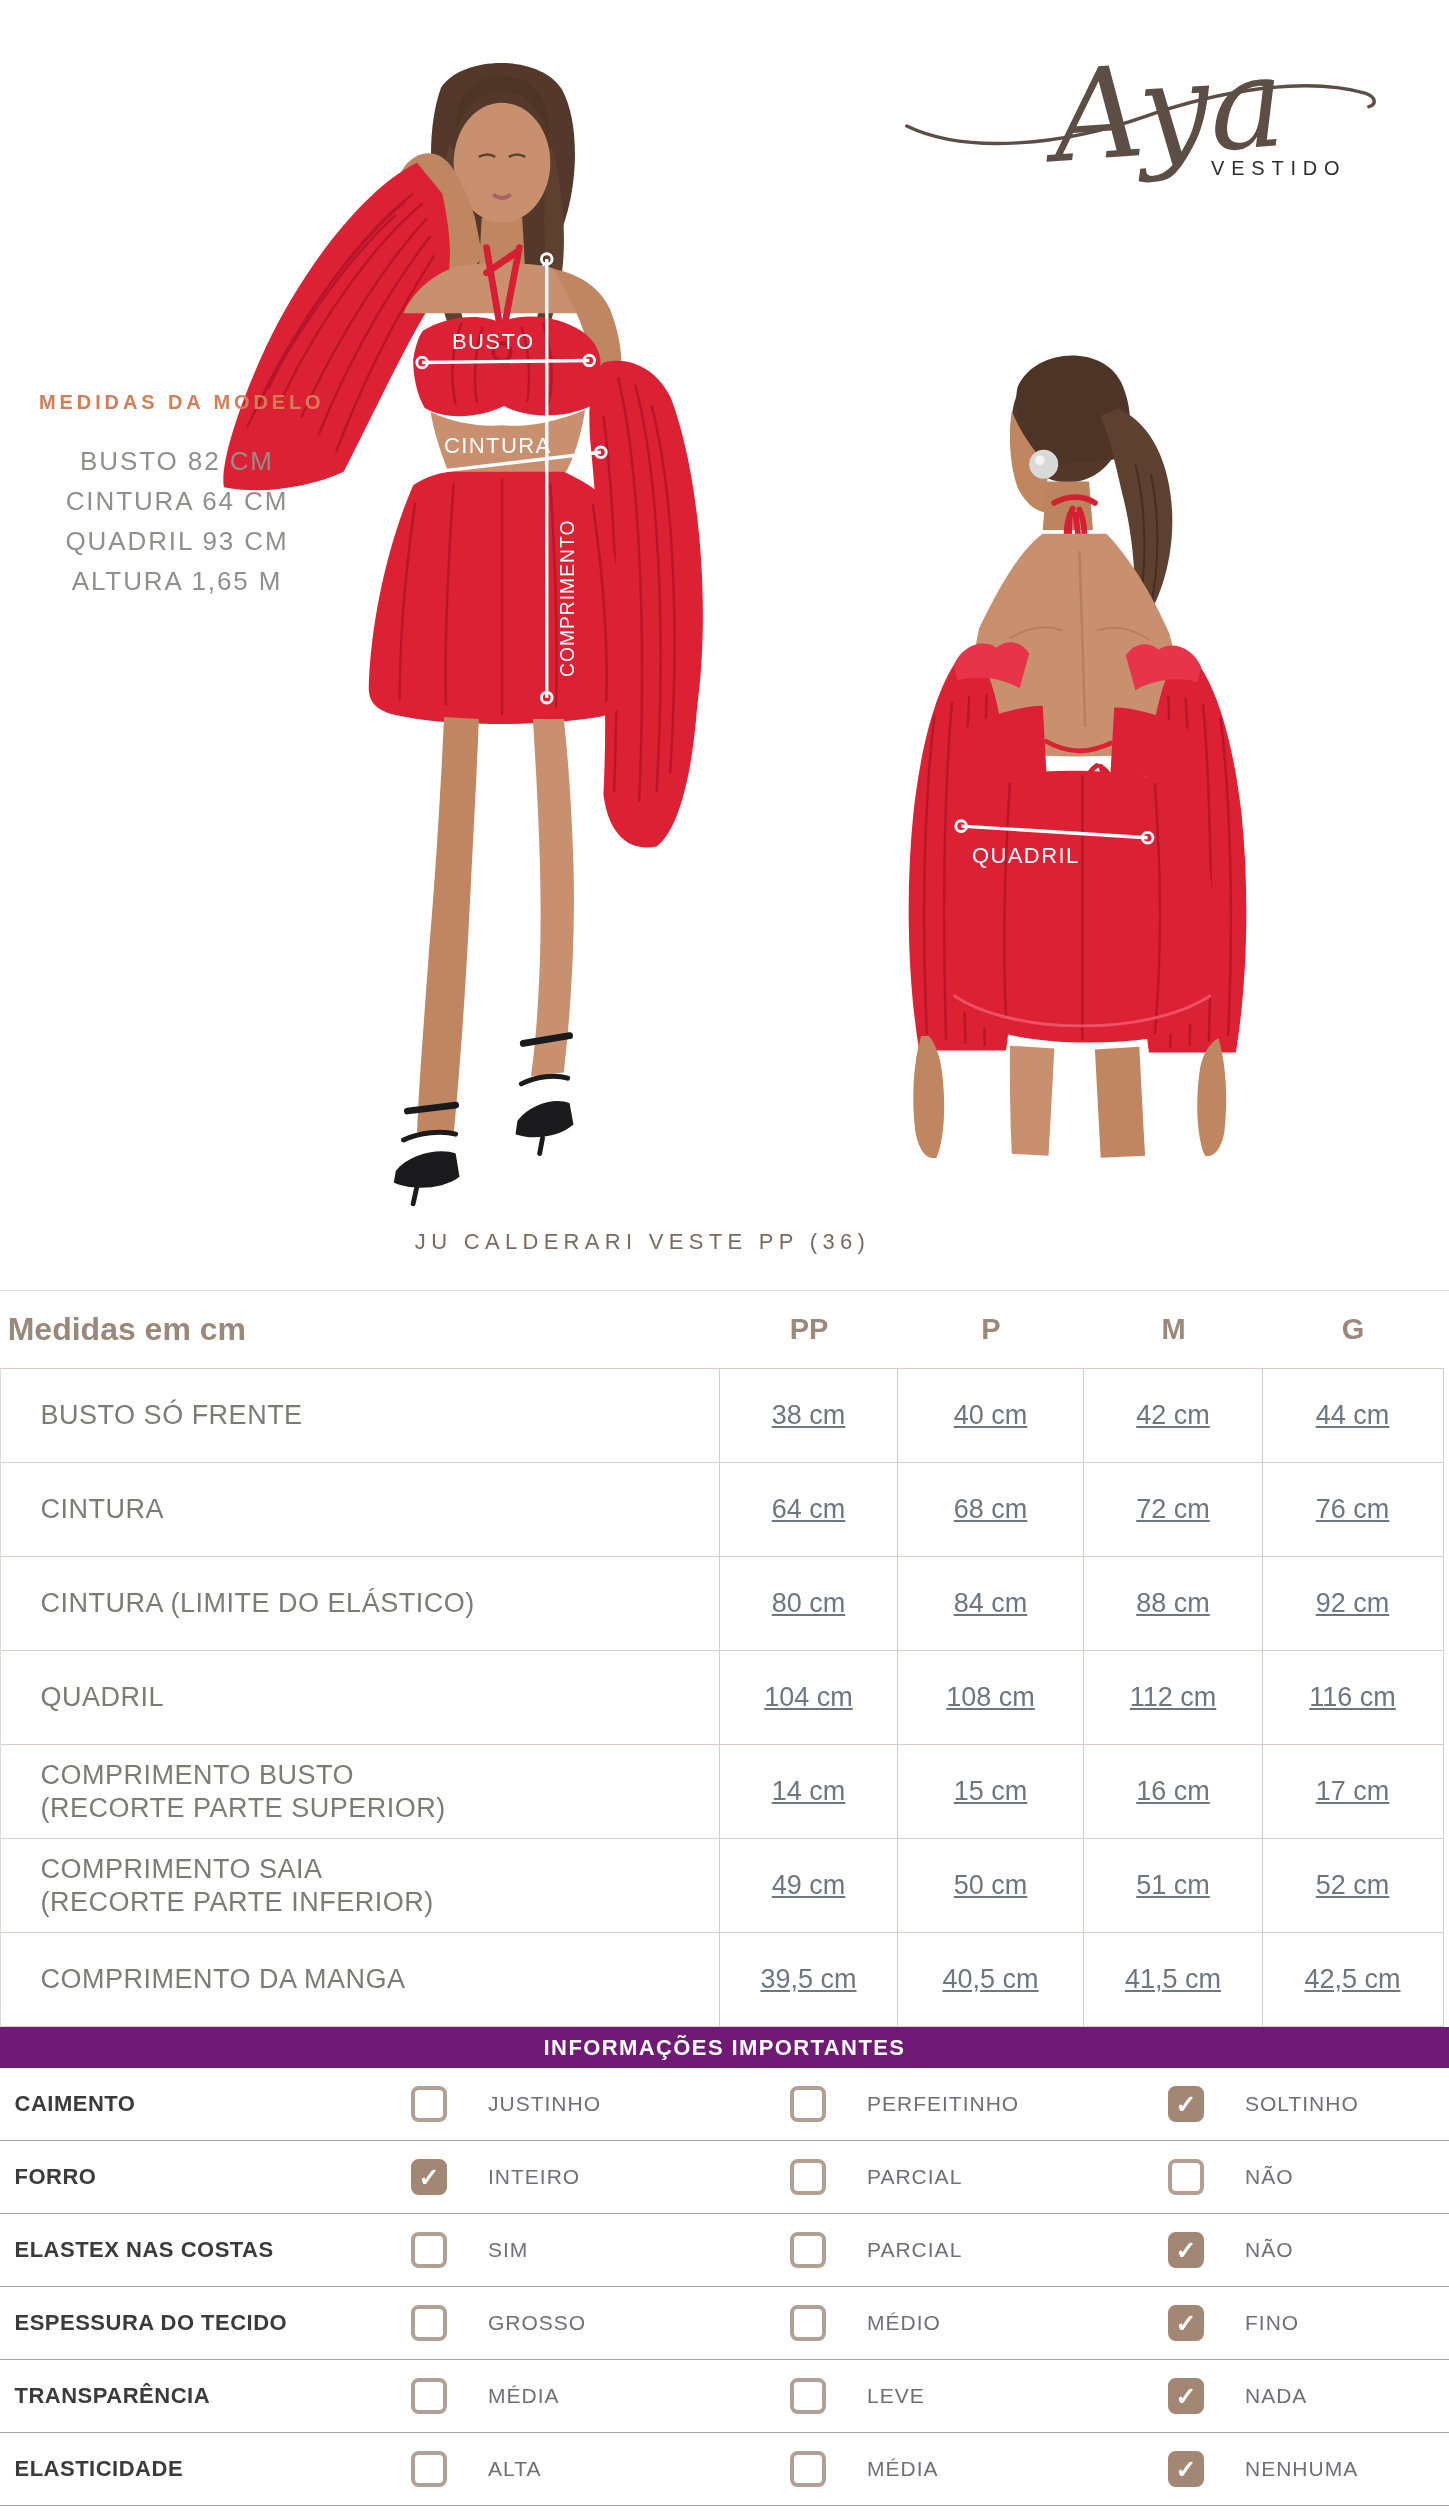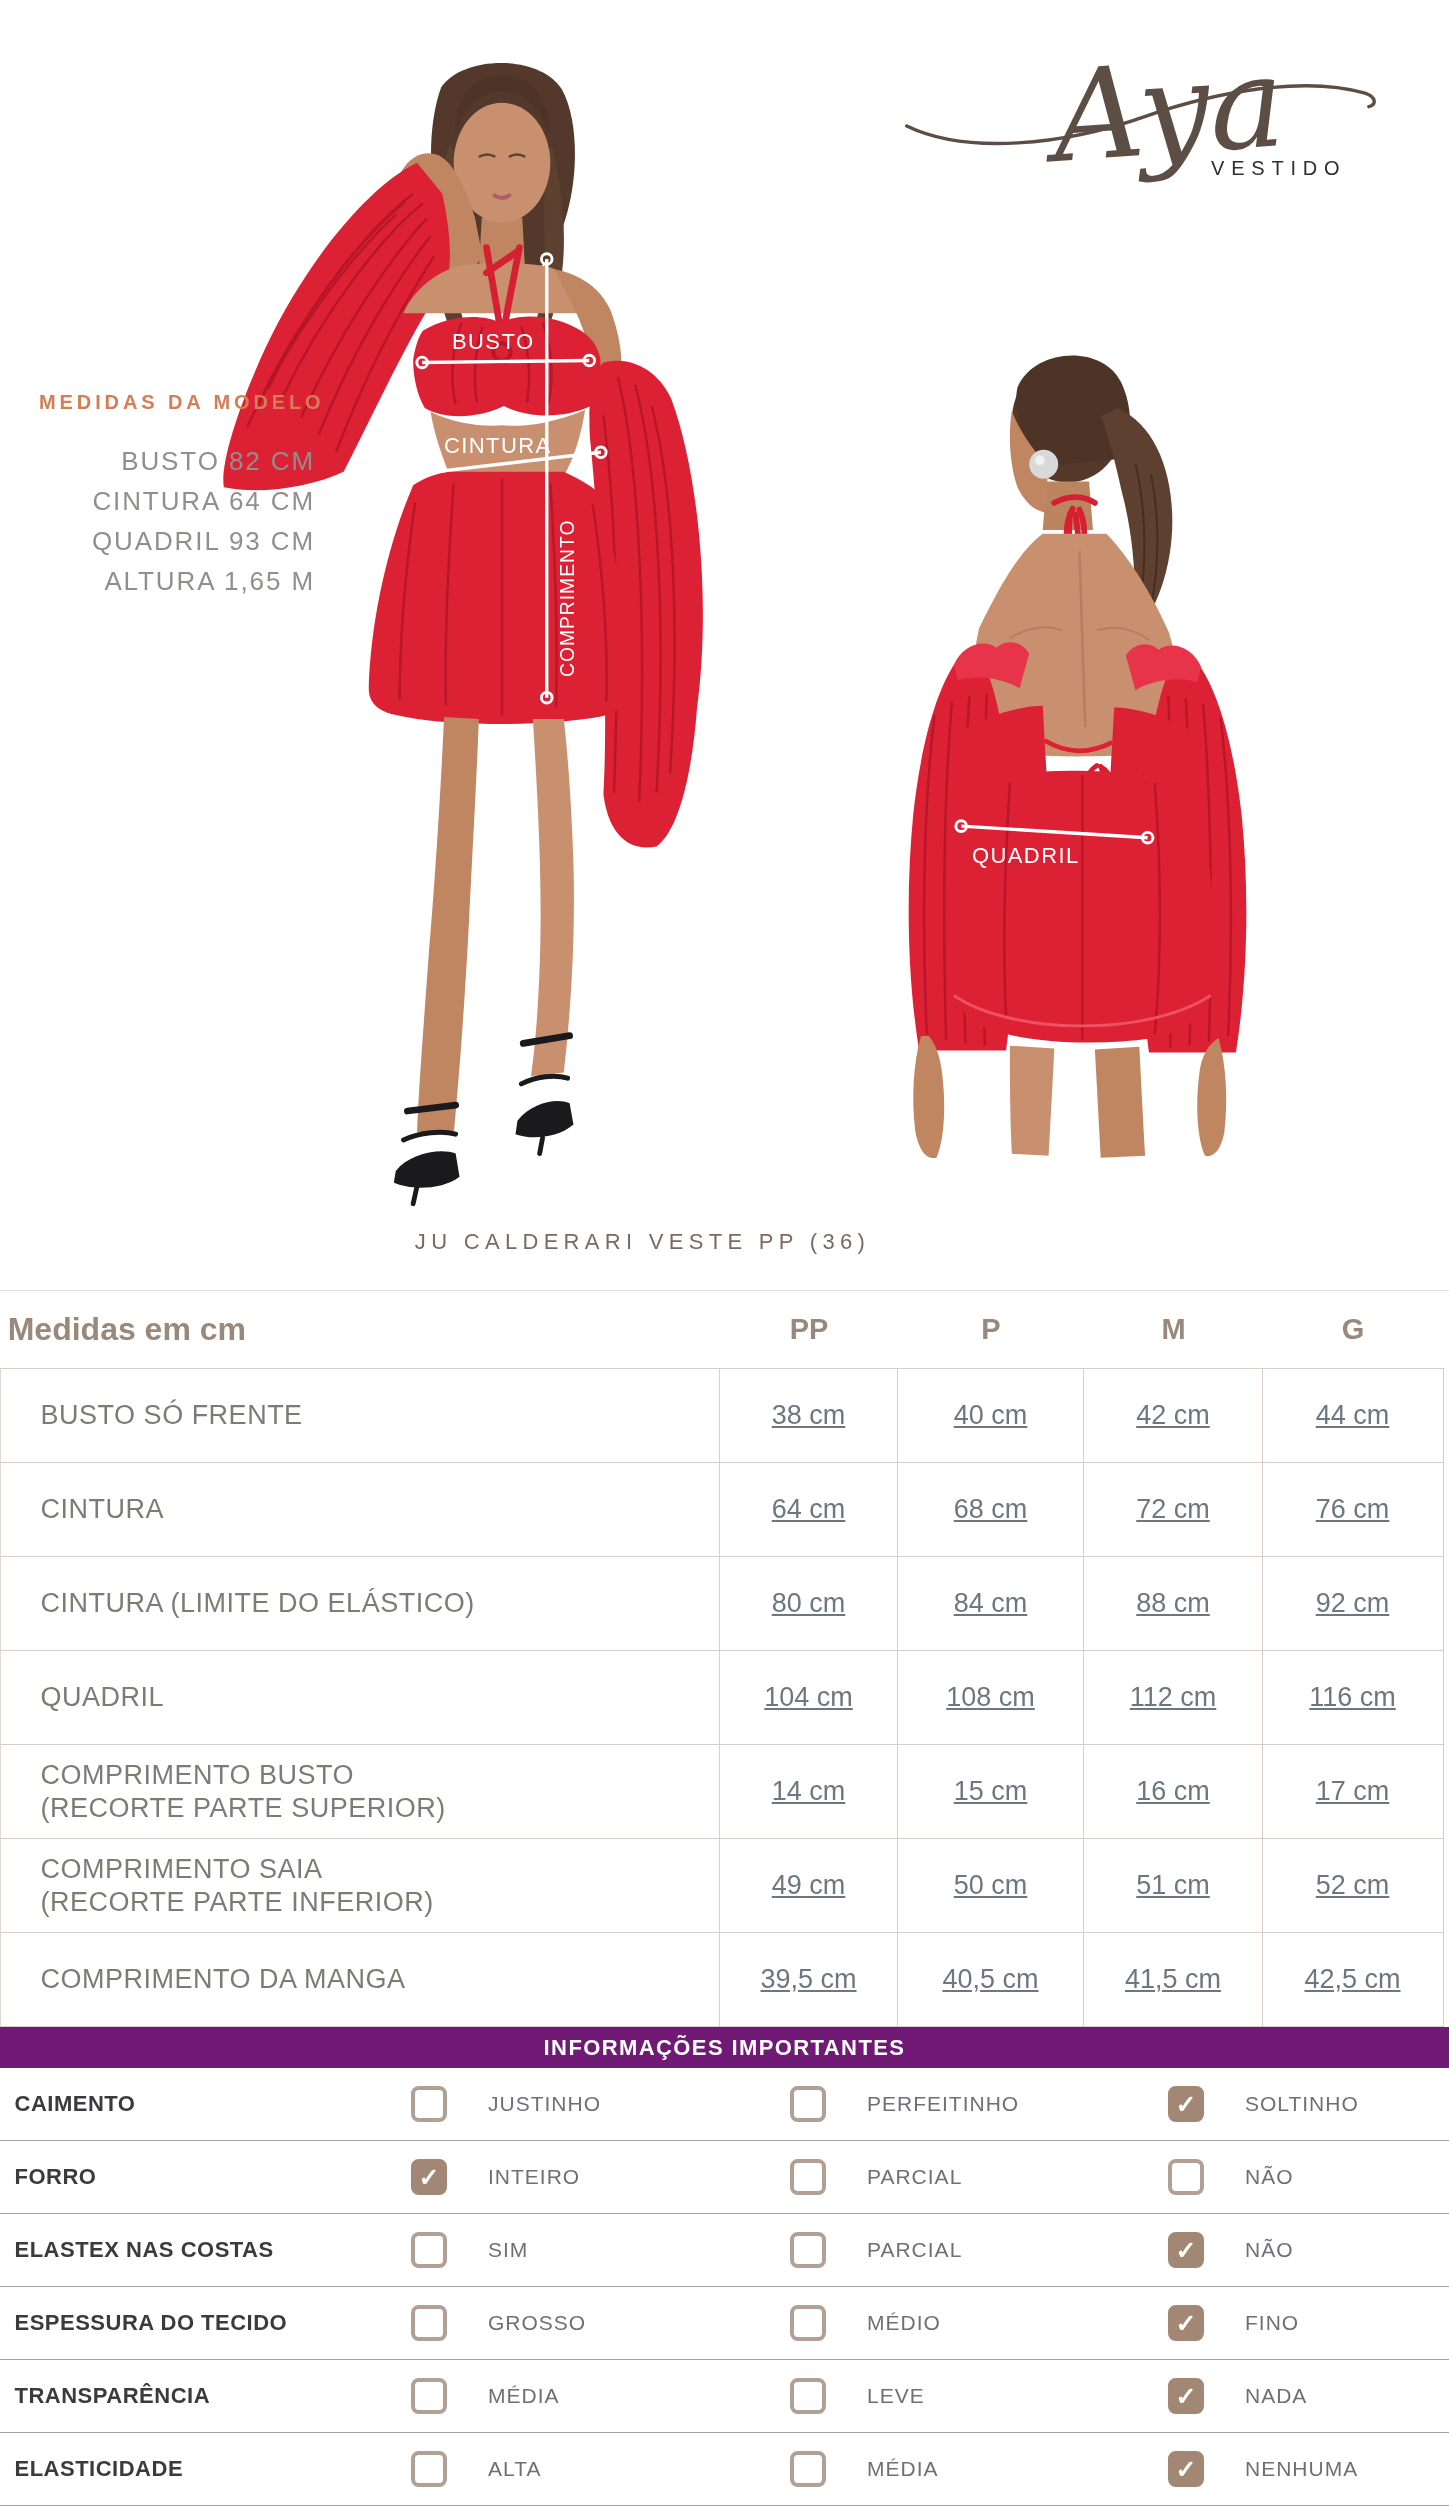--- a/index.html
+++ b/index.html
@@ -14,21 +14,21 @@
   .measure-label{position:absolute;color:#ffffff;font-weight:400;font-size:22px;
                  letter-spacing:1.4px;}
   .measure-label.vertical{writing-mode:vertical-rl;transform:rotate(180deg);
                  font-size:19.3px;letter-spacing:1px;height:155px;}
 
   .logo-wrap{position:absolute;left:899px;top:7.7px;width:493px;height:208px;}
   .logo-script{font-family:"DejaVu Serif",serif;font-style:italic;}
   .logo-sub{position:absolute;left:1211px;top:157px;font-size:20px;letter-spacing:6.8px;
             color:#2e2e2e;font-weight:300;}
 
-  .model-measures{position:absolute;left:39px;top:391px;width:276px;text-align:right;}
+  .model-measures{position:absolute;left:39px;top:391px;width:276px;text-align:center;}
   .model-measures .mm-title{font-size:20px;font-weight:700;letter-spacing:3.9px;
         color:#d57d55;margin-bottom:27px;white-space:nowrap;}
   .model-measures .mm-item{font-size:26px;color:#8f8f8d;letter-spacing:1.9px;
         line-height:40px;font-weight:400;}
 
   .caption{position:absolute;left:0;top:1229px;width:1285px;text-align:center;
         font-size:22px;letter-spacing:5.3px;color:#7a6b60;font-weight:400;}
 
   
   .size-table{position:absolute;left:0;top:1290px;width:1449px;}

